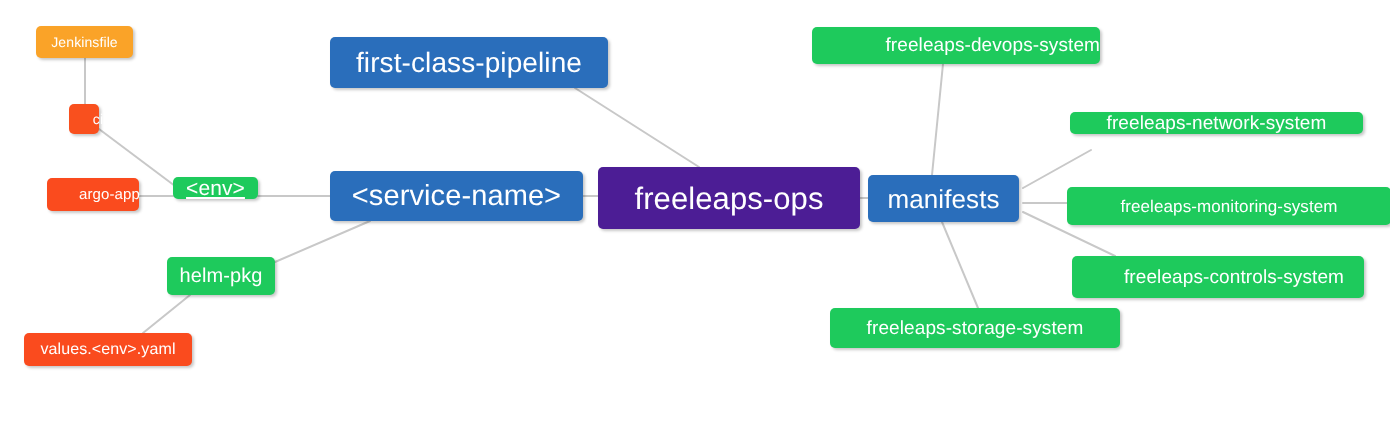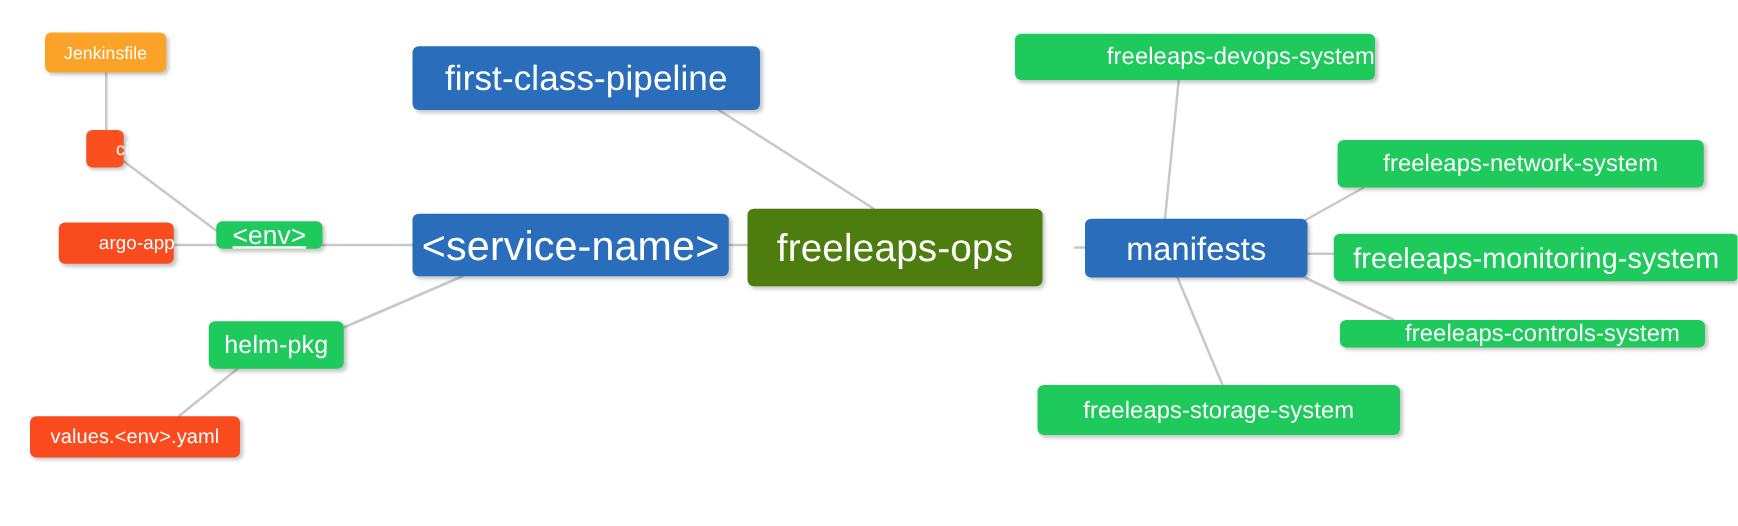--- a/index.html
+++ b/index.html
@@ -82,39 +82,39 @@
       </div>
       <div class="node" style="left: 152px; top: 257px; width: 108px; height: 38px; background: rgb(30, 202, 92); font-size: 20px; justify-content: center;">
         <span class="node-label">helm-pkg</span>
       </div>
       <div class="node" style="left: 9px; top: 333px; width: 168px; height: 33px; background: rgb(250, 75, 30); font-size: 16px;">
         <span class="node-label">values.&lt;env&gt;.yaml</span>
       </div>
       <div class="node" style="left: 315px; top: 37px; width: 278px; height: 51px; background: rgb(42, 110, 187); font-size: 28px; text-align: center;">
         <span class="node-label">first-class-pipeline</span>
       </div>
-      <div class="node" style="left: 315px; top: 171px; width: 253px; height: 50px; background: rgb(42, 110, 187); font-size: 33px;">
+      <div class="node" style="left: 315px; top: 171px; width: 253px; height: 50px; background: rgb(42, 110, 187); font-size: 29px;">
         <span class="node-label">&lt;service-name&gt;</span>
       </div>
-      <div class="node" style="left: 583px; top: 167px; width: 236px; height: 62px; background: #4d7c0f; font-size: 31px;">
+      <div class="node" style="left: 583px; top: 167px; width: 262px; height: 62px; background: #4c1d95; font-size: 31px;">
         <span class="node-label">freeleaps-ops</span>
       </div>
-      <div class="node" style="left: 853px; top: 175px; width: 178px; height: 47px; background: rgb(42, 110, 187); font-size: 26px;">
+      <div class="node" style="left: 853px; top: 175px; width: 151px; height: 47px; background: rgb(42, 110, 187); font-size: 26px;">
         <span class="node-label">manifests</span>
       </div>
       <div class="node" style="left: 797px; top: 27px; width: 288px; height: 37px; background: rgb(30, 202, 92); font-size: 19px; justify-content: flex-end;">
         <span class="node-label">freeleaps-devops-system</span>
       </div>
-      <div class="node" style="left: 1055px; top: 112px; width: 293px; height: 38px; background: rgb(30, 202, 92); font-size: 19px;">
+      <div class="node" style="left: 1055px; top: 112px; width: 293px; height: 22px; background: rgb(30, 202, 92); font-size: 19px;">
         <span class="node-label">freeleaps-network-system</span>
       </div>
-      <div class="node" style="left: 1052px; top: 187px; width: 324px; height: 38px; background: rgb(30, 202, 92); font-size: 23px; justify-content: center;">
+      <div class="node" style="left: 1052px; top: 187px; width: 324px; height: 38px; background: rgb(30, 202, 92); font-size: 17px; justify-content: center;">
         <span class="node-label">freeleaps-monitoring-system</span>
       </div>
-      <div class="node" style="left: 1057px; top: 256px; width: 292px; height: 22px; background: rgb(30, 202, 92); font-size: 19px; padding-left: 32px;">
+      <div class="node" style="left: 1057px; top: 256px; width: 292px; height: 42px; background: rgb(30, 202, 92); font-size: 19px; padding-left: 32px;">
         <span class="node-label">freeleaps-controls-system</span>
       </div>
       <div class="node" style="left: 815px; top: 308px; width: 290px; height: 40px; background: rgb(30, 202, 92); font-size: 19px;">
         <span class="node-label">freeleaps-storage-system</span>
       </div>
     </div>
 
 </div>
 
 </body></html>

